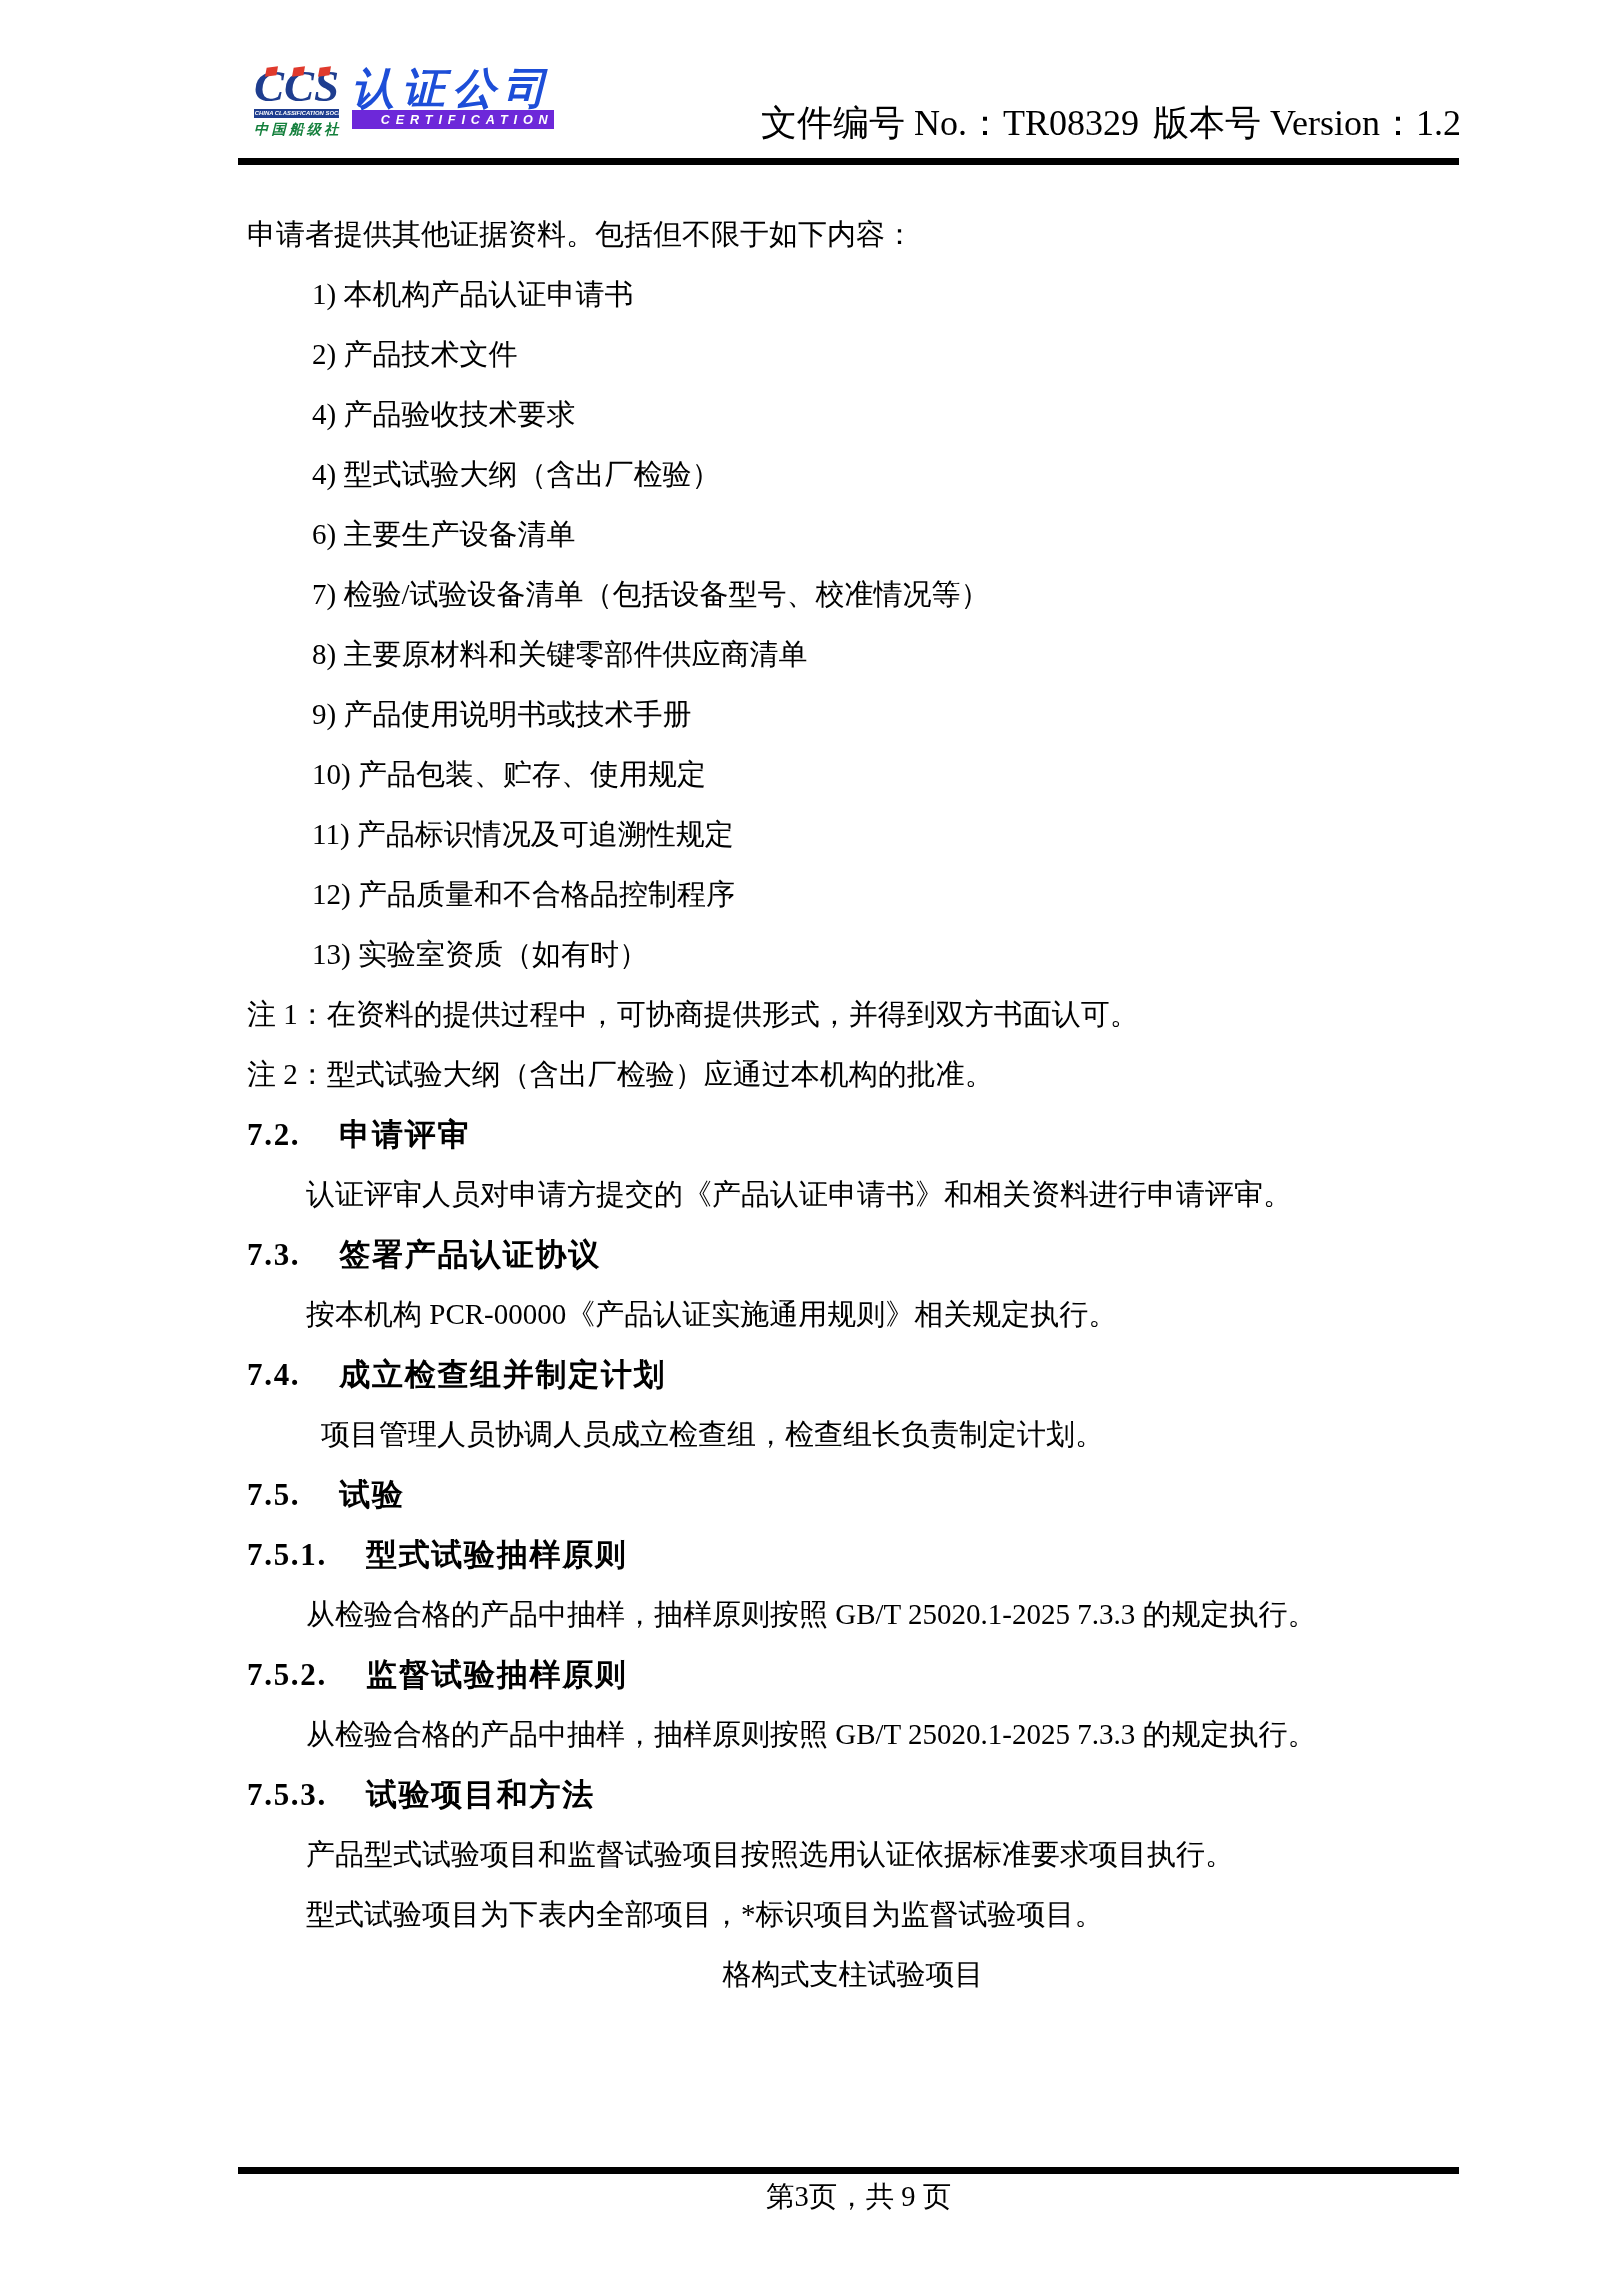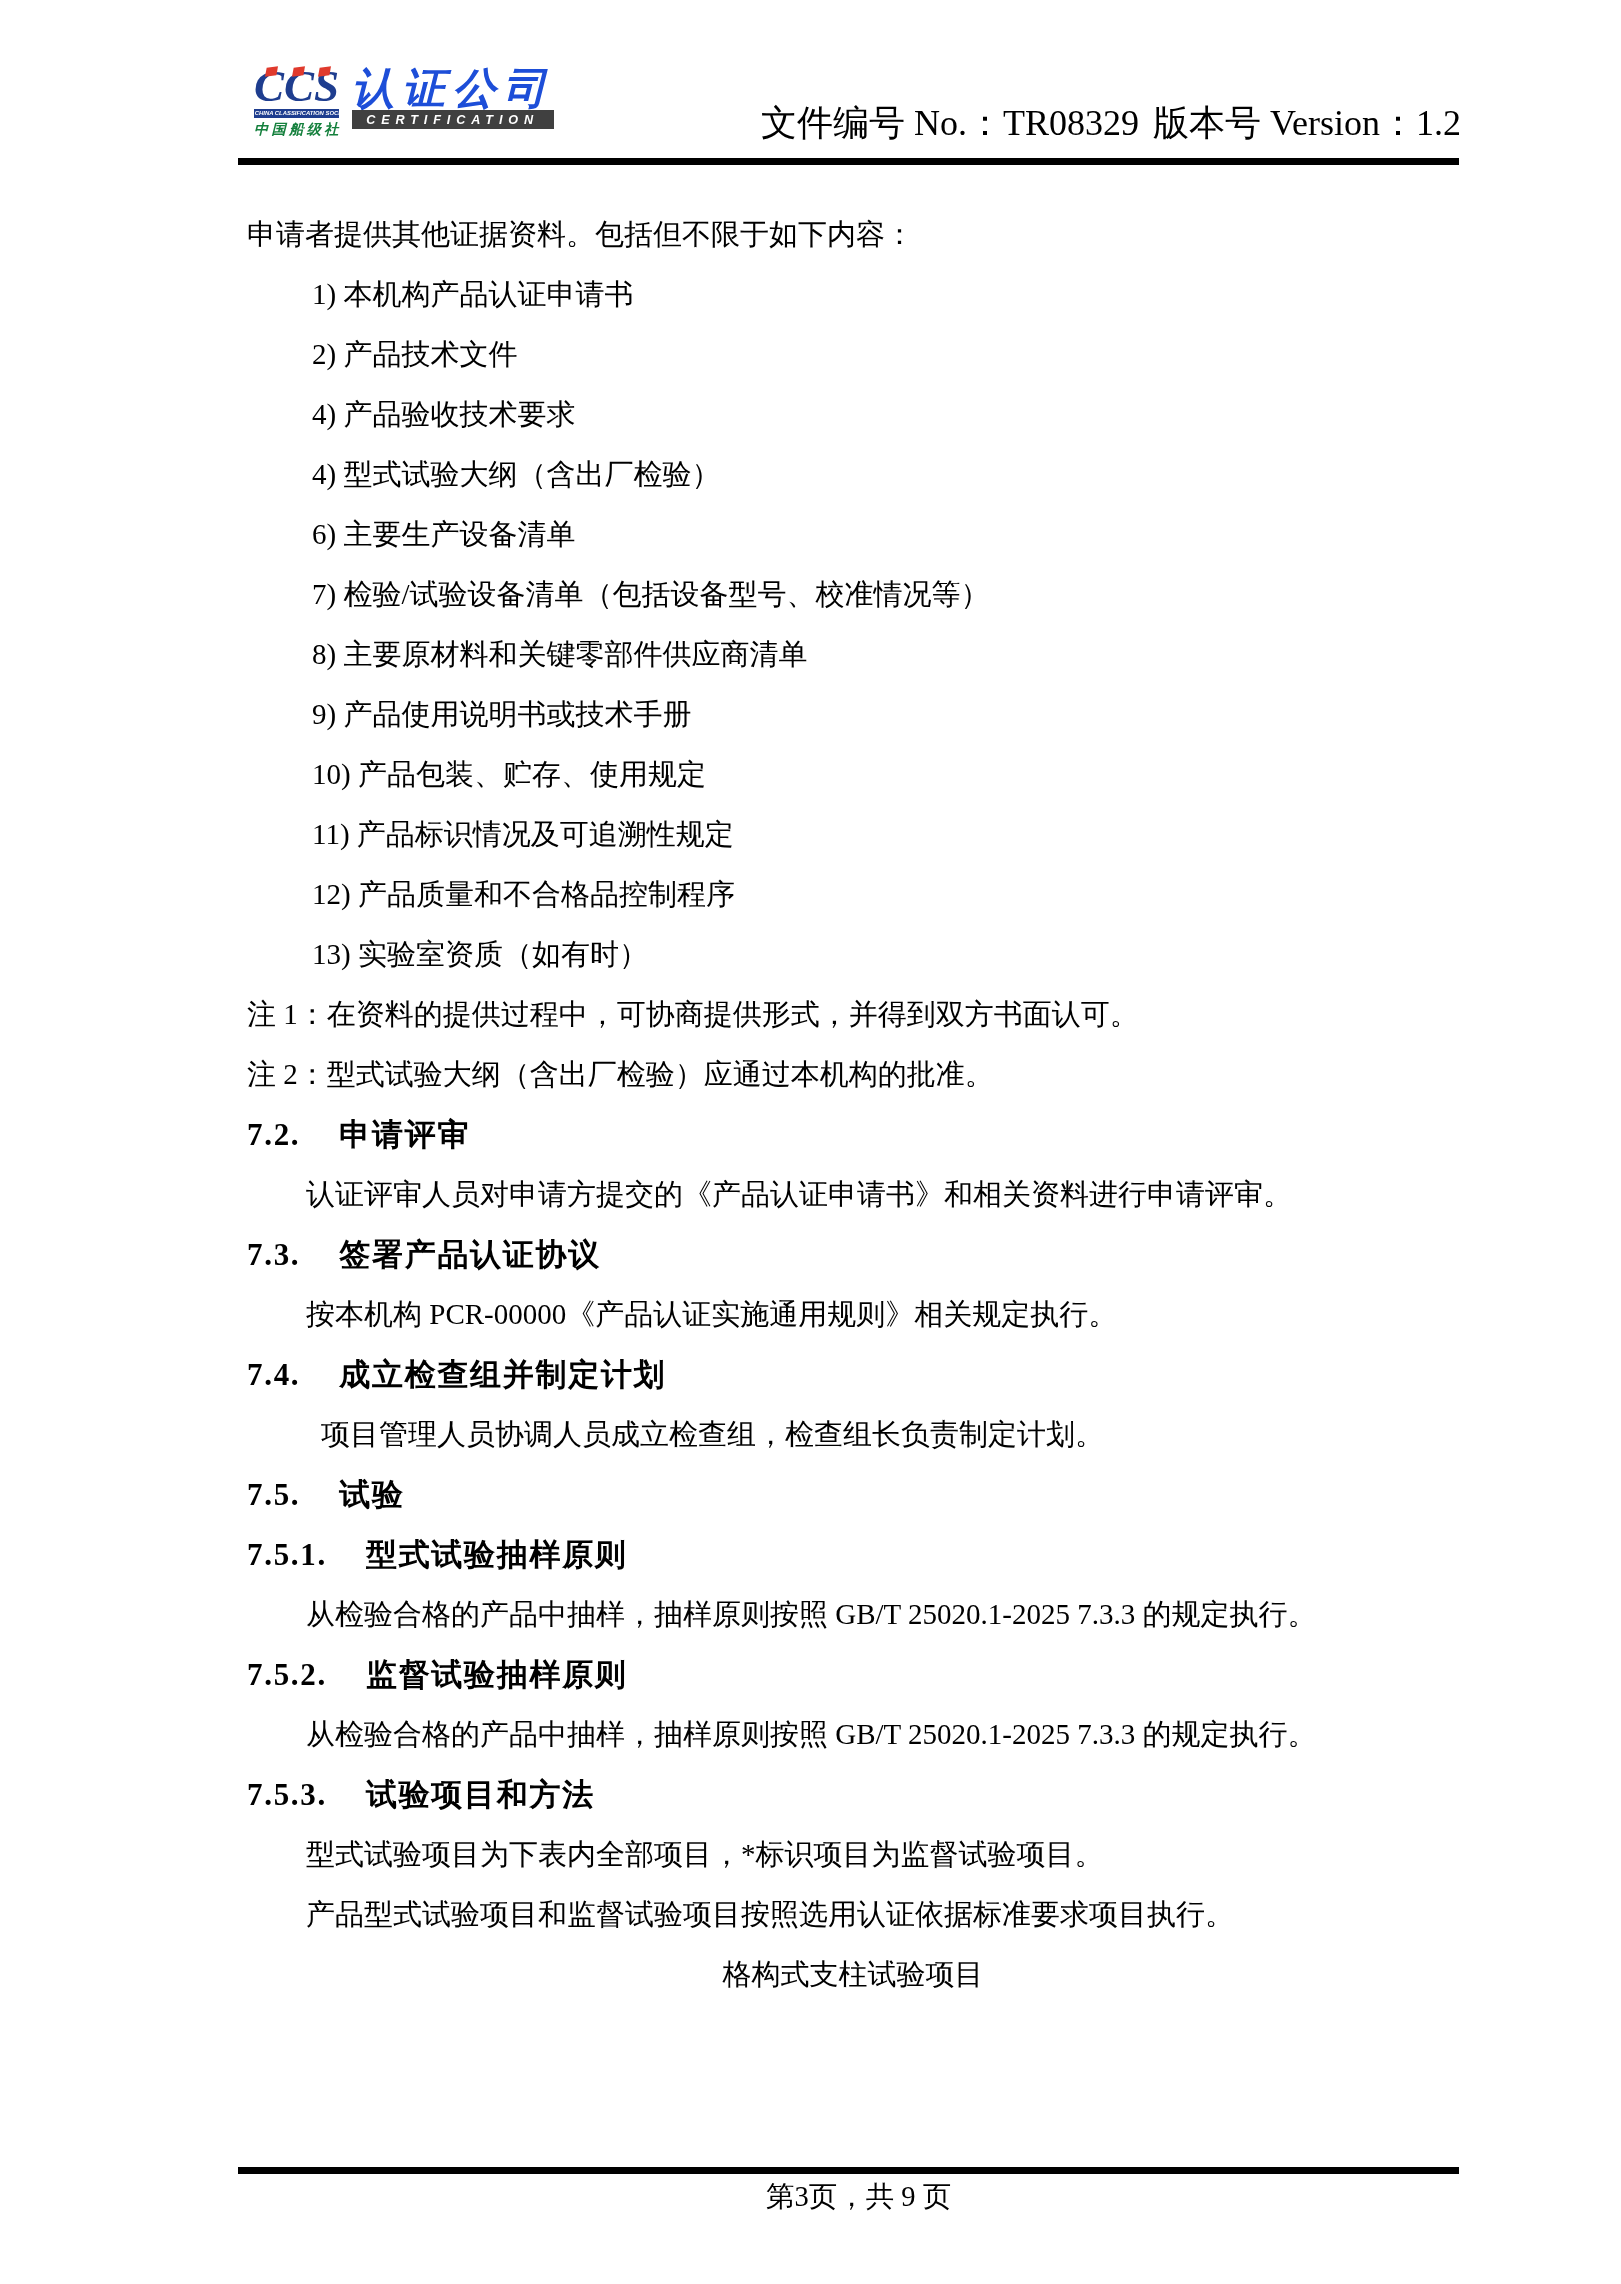--- a/index.html
+++ b/index.html
@@ -29,23 +29,23 @@
     margin-top:1.7px;color:#15803d;font-weight:700;font-size:14.2px;
     font-family:"Liberation Sans","DejaVu Sans",sans-serif;
     letter-spacing:3.4px;text-align:center;white-space:nowrap;
   }
   .logo-right{display:flex;flex-direction:column;}
   .brand-cn{
     color:#1d4ed8;font-weight:700;font-size:43px;line-height:38px;
     font-family:"Liberation Sans","DejaVu Sans",sans-serif;letter-spacing:7.5px;white-space:nowrap;
   }
   .brand-bar{
-    margin-top:3.4px;background:#404040;color:#fff;font-weight:700;
+    margin-top:3.4px;background:#6d28d9;color:#fff;font-weight:700;
     font-family:"Liberation Sans","DejaVu Sans",sans-serif;
-    font-size:12.6px;letter-spacing:5.9px;text-align:center;padding:2.5px 0;white-space:nowrap;
+    font-size:12.6px;letter-spacing:5.9px;text-align:right;padding:2.5px 0;white-space:nowrap;
   }
   
   .doc-info{
     position:absolute;top:99px;left:761px;width:694px;
     display:flex;justify-content:space-between;align-items:center;
     font-size:36px;white-space:nowrap;gap:14px;
   }
   .rule-top{position:absolute;left:238px;top:158px;width:1221px;height:6.7px;background:#000;}
   
   .content{position:absolute;left:247px;top:205px;width:1212px;}
@@ -139,21 +139,21 @@
   <div class="line heading">
     <span class="sec-num">7.5.2.</span>
     <span class="sec-title">监督试验抽样原则</span>
   </div>
   <div class="line para">从检验合格的产品中抽样，抽样原则按照 GB/T 25020.1-2025 7.3.3 的规定执行。</div>
 
   <div class="line heading">
     <span class="sec-num">7.5.3.</span>
     <span class="sec-title">试验项目和方法</span>
   </div>
+  <div class="line para">产品型式试验项目和监督试验项目按照选用认证依据标准要求项目执行。</div>
   <div class="line para">型式试验项目为下表内全部项目，*标识项目为监督试验项目。</div>
-  <div class="line para">产品型式试验项目和监督试验项目按照选用认证依据标准要求项目执行。</div>
 
   <div class="line center-line">格构式支柱试验项目</div>
 </div>
 
 <div class="rule-bottom"></div>
 <div class="footer-text">第3页，共 9 页</div>
 
 
 </body></html>

